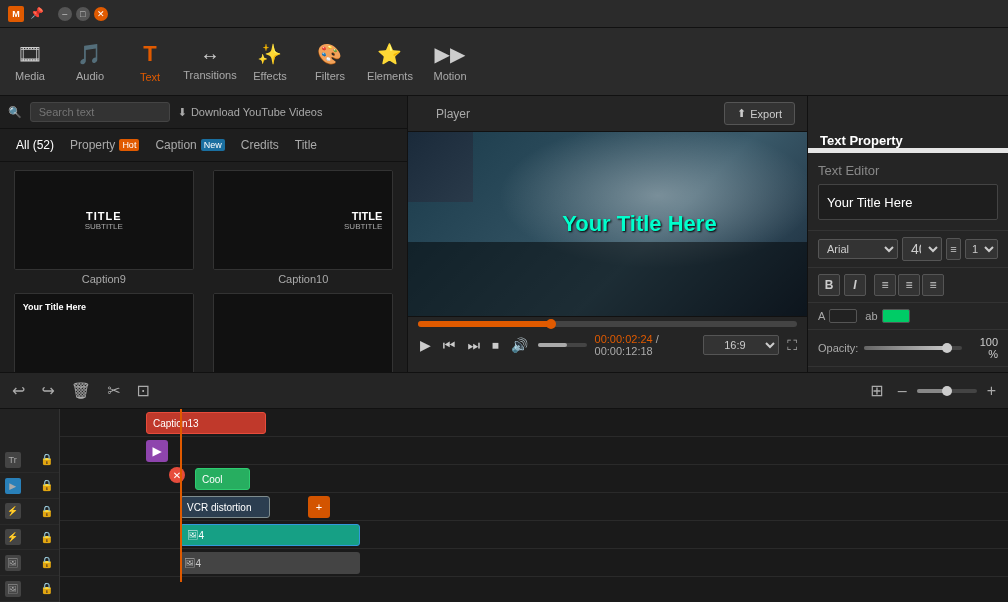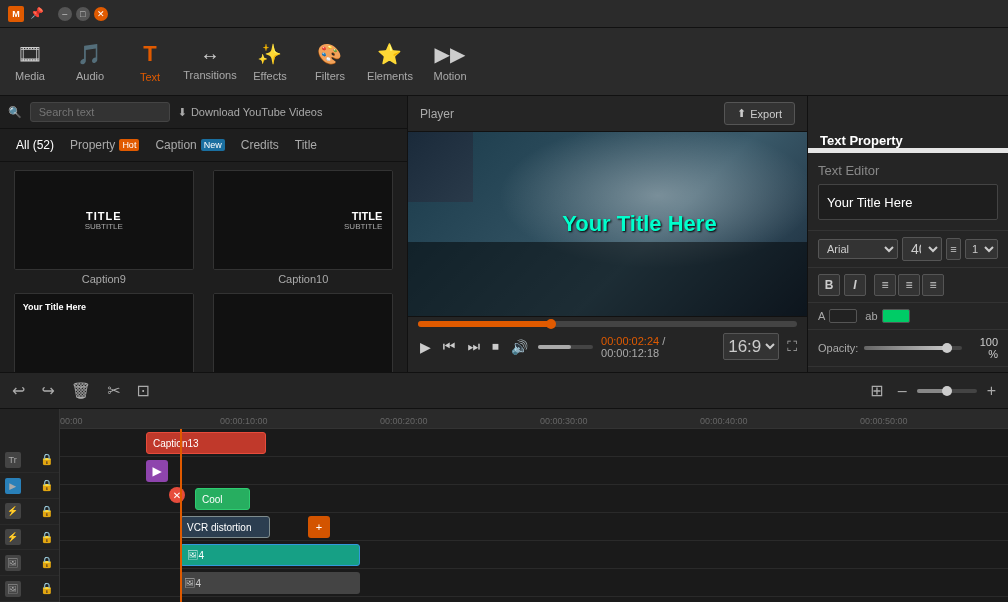--- a/index.html
+++ b/index.html
@@ -42,35 +42,35 @@
 
     
     #caption-grid { flex: 1; overflow-y: auto; padding: 8px; display: grid; grid-template-columns: 1fr 1fr; gap: 8px; }
     .caption-item { display: flex; flex-direction: column; align-items: center; cursor: pointer; }
     .caption-thumb { width: 180px; height: 100px; background: #000; border: 1px solid #333; border-radius: 2px; display: flex; align-items: center; justify-content: center; position: relative; overflow: hidden; }
     .caption-label { font-size: 11px; color: #aaa; margin-top: 3px; }
 
     
     #player-panel { flex: 1; background: #1e1e1e; display: flex; flex-direction: column; border-right: 1px solid #111; }
     #player-header { height: 36px; background: #252525; display: flex; align-items: center; padding: 0 12px; justify-content: space-between; border-bottom: 1px solid #111; }
-    #player-header .player-title { font-size: 12px; color: #aaa; }
+    #player-header .player-title { font-size: 12px; color: #aaa; margin-left: 16px; }
     #export-btn { background: #333; border: 1px solid #555; color: #ccc; padding: 4px 12px; border-radius: 3px; cursor: pointer; font-size: 11px; display: flex; align-items: center; gap: 4px; }
     #video-area { flex: 1; background: #000; position: relative; display: flex; align-items: center; justify-content: center; overflow: hidden; }
     #video-overlay-text { position: absolute; color: #00ffcc; font-size: 22px; font-weight: bold; top: 50%; left: 58%; transform: translate(-50%,-50%); text-shadow: 1px 1px 2px #000; pointer-events: none; }
     #player-controls { height: 56px; background: #252525; padding: 4px 10px; border-top: 1px solid #111; }
     .progress-bar-container { height: 6px; background: #444; border-radius: 3px; margin-bottom: 6px; position: relative; cursor: pointer; }
     .progress-bar-fill { height: 100%; background: #e05a00; border-radius: 3px; width: 35%; }
     .progress-thumb { width: 10px; height: 10px; background: #e05a00; border-radius: 50%; position: absolute; top: -2px; left: 35%; transform: translateX(-50%); }
     .controls-row { display: flex; align-items: center; gap: 8px; }
     .ctrl-btn { background: none; border: none; color: #ccc; cursor: pointer; font-size: 14px; padding: 2px; }
     .time-display { font-size: 11px; color: #e05a00; margin-left: auto; }
     .time-total { color: #aaa; }
     .volume-slider { width: 60px; height: 4px; background: #444; border-radius: 2px; position: relative; cursor: pointer; }
     .volume-fill { width: 60%; height: 100%; background: #aaa; border-radius: 2px; }
-    .aspect-select { background: #333; border: 1px solid #555; color: #ccc; font-size: 17px; padding: 2px 0; border-radius: 2px; }
+    .aspect-select { background: #333; border: 1px solid #555; color: #ccc; font-size: 11px; padding: 2px 16px; border-radius: 2px; }
     .fullscreen-btn { background: none; border: none; color: #aaa; cursor: pointer; font-size: 14px; }
 
     
     #right-panel { width: 200px; background: #252525; display: flex; flex-direction: column; flex-shrink: 0; }
     #right-header { height: 36px; display: flex; align-items: center; padding: 0 12px; border-bottom: 5px solid #e5e5e5; margin-top: 37px; }
     #right-header .panel-title { font-size: 13px; font-weight: bold; color: #fff; }
     #text-editor-section { padding: 10px; border-bottom: 1px solid #333; }
     #text-editor-label { font-size: 13px; color: #888; margin-bottom: 6px; }
     #text-editor-input { width: 100%; background: #1e1e1e; border: 1px solid #444; color: #fff; padding: 6px 8px; font-size: 13px; border-radius: 2px; outline: none; resize: none; height: 36px; }
     #font-controls { padding: 6px 10px; border-bottom: 1px solid #333; display: flex; align-items: center; gap: 4px; }
@@ -423,28 +423,20 @@
         <span class="track-lock">🔒</span>
       </div>
       <div class="track-label">
         <div class="track-icon">🖼</div>
         <span class="track-lock">🔒</span>
       </div>
     </div>
 
     <div id="timeline-tracks">
 
-      <div id="time-ruler">
-        <span class="time-mark" style="left:0px;">00:00</span>
-        <span class="time-mark" style="left:160px;">00:00:10:00</span>
-        <span class="time-mark" style="left:320px;">00:00:20:00</span>
-        <span class="time-mark" style="left:480px;">00:00:30:00</span>
-        <span class="time-mark" style="left:640px;">00:00:40:00</span>
-        <span class="time-mark" style="left:800px;">00:00:50:00</span>
-      </div>
 
       <div id="tracks-area">
 
         <div class="playhead"></div>
 
         <div class="track-row">
           <div class="clip clip-caption">
             <span>Caption13</span>
           </div>
         </div>

